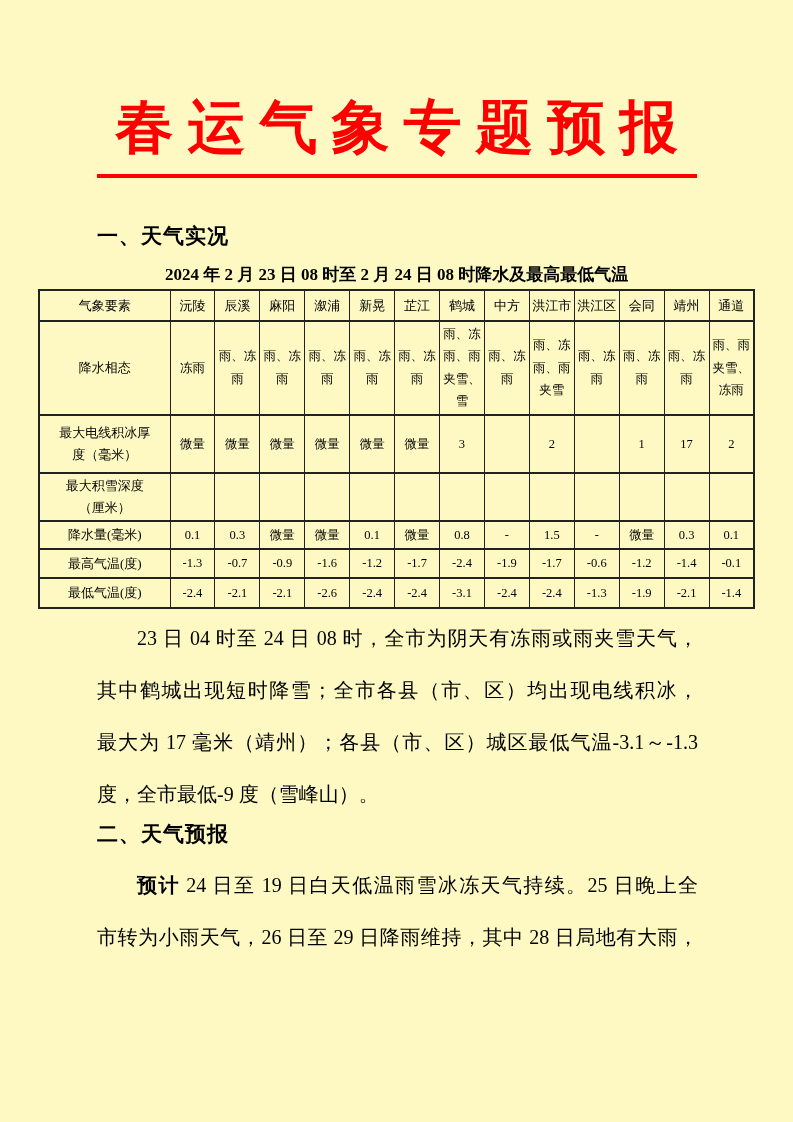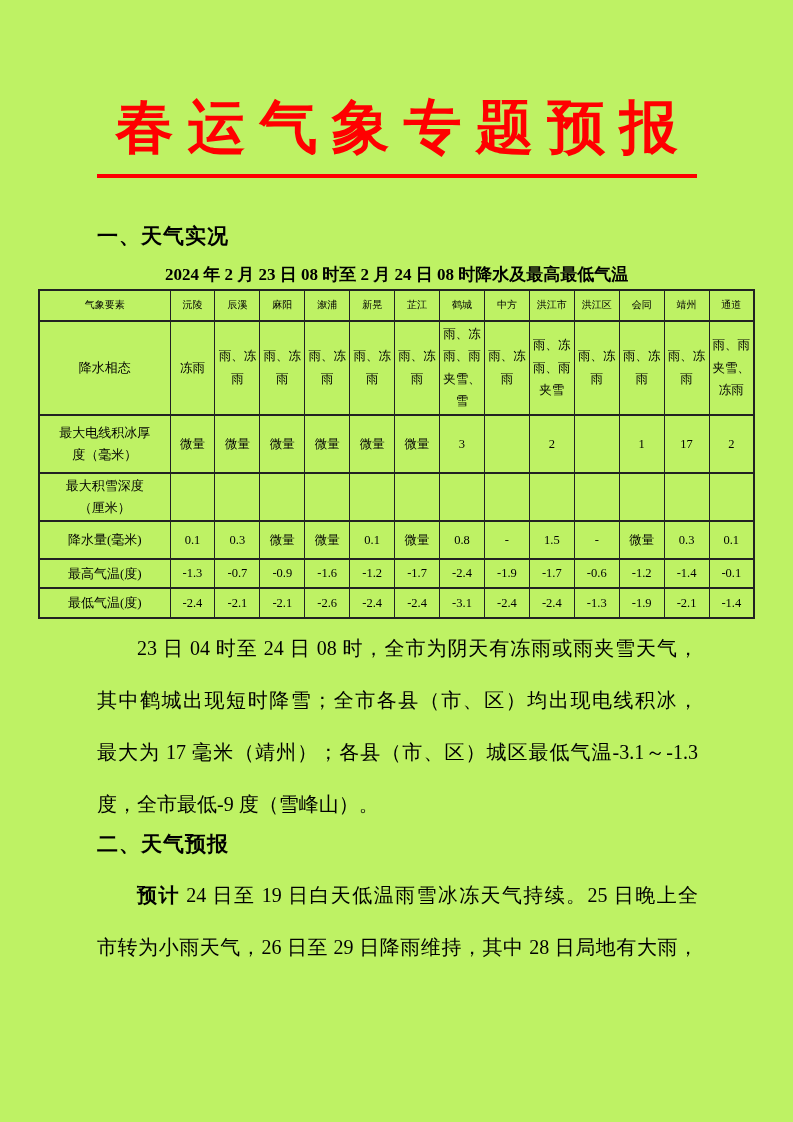--- a/index.html
+++ b/index.html
@@ -1,19 +1,19 @@
 <!DOCTYPE html>
 <html lang="zh" style="--accent: #ff0000;"><head>
 <meta charset="utf-8">
 <style>
   :root{ --accent:#ff0000; --ink:#000; --line:#222; }
   *{ box-sizing:border-box; }
   html,body{ margin:0; padding:0; background:#fff; }
   .page{
-    width:793px; height:1122px; margin:0 auto; background:#bef264;
+    width:793px; height:1122px; margin:0 auto; background:#fef9c3;
     font-family:"Liberation Serif", serif; color:var(--ink);
     overflow:hidden; position:relative;
   }
   
   .doc-title{
     margin:92px 0 0 0; text-align:center;
     font-size:58px; font-weight:700; line-height:1.25;
     color:var(--accent); letter-spacing:14px; text-indent:14px;
     font-family:"Liberation Serif", serif;
   }
@@ -46,26 +46,26 @@
     border:2px solid var(--line);
   }
   .wx-table col.c-label{ width:131px; }
   .wx-table th, .wx-table td{
     border:solid var(--line); border-width:2px 1px;
     font-weight:400; text-align:center; vertical-align:middle;
     font-size:12.5px; line-height:1.8; padding:1px 2px;
     overflow:hidden;
   }
   .wx-table thead tr{ height:31px; }
-  .wx-table thead th{ font-size:10px; }
+  .wx-table thead th{ font-size:13px; }
   .wx-table tbody th.rowlabel{ font-size:13px; padding:1px 13px; line-height:1.7; }
   .wx-table tbody tr:nth-child(1){ height:84px; }
   .wx-table tbody tr:nth-child(2){ height:58px; }
   .wx-table tbody tr:nth-child(3){ height:44px;border-radius:14px; }
-  .wx-table tbody tr:nth-child(4){ height:38px; }
+  .wx-table tbody tr:nth-child(4){ height:28px; }
   .wx-table tbody tr:nth-child(5){ height:29px; }
   .wx-table tbody tr:nth-child(6){ height:30px; }
   
   .tbl-note{
     margin:20px 97px 0 97px; padding-left:28px;
     font-size:16px; line-height:1.4;
   }
   .para{ margin:3px 95px 0 97px; }
   .para.second{ margin-top:12px; }
   .para-line{

